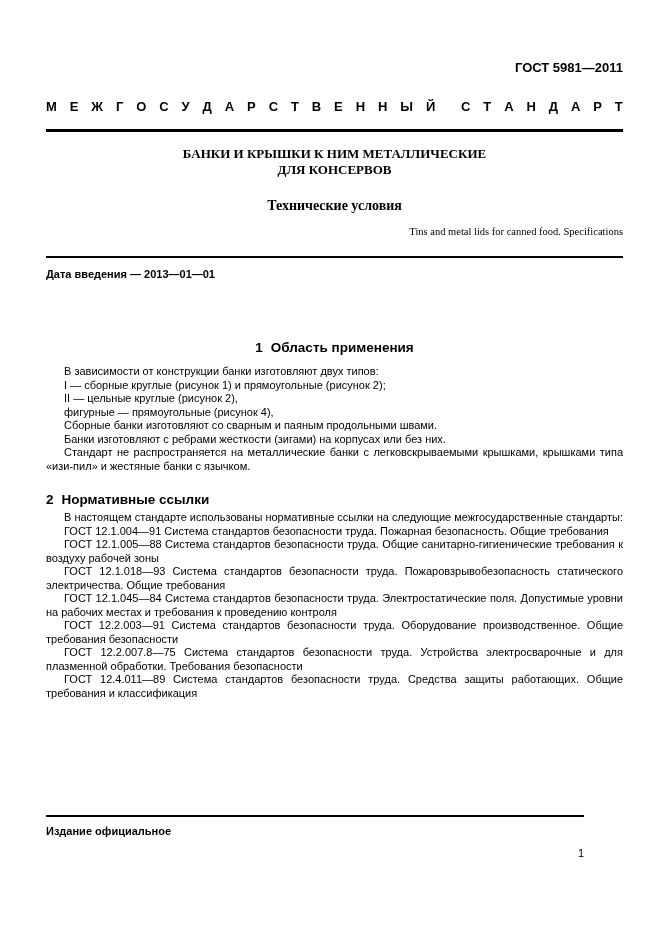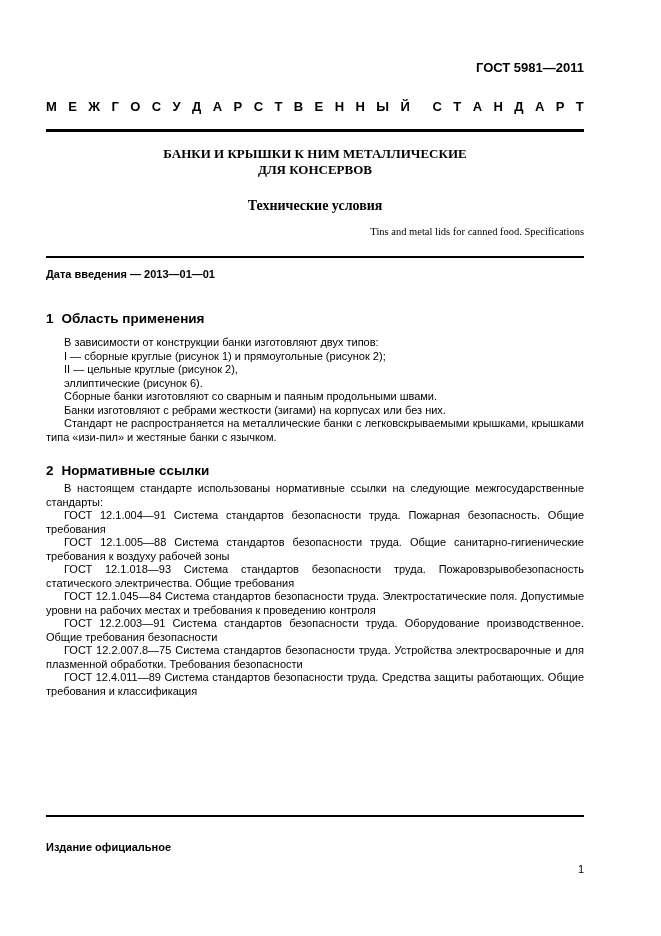--- a/index.html
+++ b/index.html
@@ -1,20 +1,20 @@
 <!DOCTYPE html>
 <html lang="ru"><head>
 <meta charset="utf-8">
 <style>
   html,body { margin:0; padding:0; background:#ffffff; }
   .page {
     position:relative;
     width:661px; height:936px;
     box-sizing:border-box;
-    padding:0 77px 0 46px;
+    padding:0 38px 0 46px;
     background:#ffffff;
     color:#000;
     font-family:"Liberation Sans", sans-serif;
     font-size:11px;
     line-height:13.5px;
     overflow:hidden;
   }
   .doc-code { margin-top:60px; text-align:right; font-weight:700; font-size:13px; line-height:15px; }
   .std-type {
     margin-top:24px;
@@ -25,27 +25,27 @@
   .rule-thick { margin-top:15px; height:3px; background:#000; }
   .rule-thin  { margin-top:18px; height:2px; background:#000; }
   .doc-title-block { margin-top:14px;font-family:Liberation Serif, serif; }
   .doc-title { text-align:center; font-weight:700; font-size:13px; line-height:16px; }
   .subtitle-ru { margin-top:21px; text-align:center; font-weight:700; font-size:14px; line-height:14px; }
   .subtitle-en { margin-top:12px; text-align:right; font-size:10.5px; line-height:13px; }
   .effective-date { margin-top:9px; font-weight:700; font-size:11px; line-height:14px; }
   h2.sec-heading {
     margin:0; font-weight:700; font-size:13.5px; line-height:16px;
   }
-  .sec-1 h2.sec-heading { margin-top:30px; margin-bottom:9px; }
+  .sec-1 h2.sec-heading { margin-top:59px; margin-bottom:9px;text-align:center; }
   .sec-2 h2.sec-heading { margin-top:19px; margin-bottom:3px; }
   .sec-num { display:inline-block; margin-right:8px; }
   .page p { margin:0; text-align:justify; text-indent:18px; }
   .footer { position:absolute; left:46px; right:77px; top:815px; }
   .footer-rule { height:2px; background:#000; }
-  .footer-note { margin-top:23px; font-weight:700; font-size:11px; line-height:14px; }
+  .footer-note { margin-top:7px; font-weight:700; font-size:11px; line-height:14px; }
   .page-num { margin-top:9px; text-align:right; font-size:11px; line-height:13px; }
 </style>
 </head>
 <body>
 
 <div class="page">
 
   <div class="doc-code">ГОСТ 5981—2011</div>
 
   <div class="std-type">
@@ -91,21 +91,21 @@
 
   <div class="effective-date">Дата введения — 2013—01—01</div>
 
   <section class="sec-1">
     <h2 class="sec-heading">
       <span class="sec-num">1</span><span>Область применения</span>
     </h2>
     <p>В зависимости от конструкции банки изготовляют двух типов:</p>
     <p>I — сборные круглые (рисунок 1) и прямоугольные (рисунок 2);</p>
     <p>II — цельные круглые (рисунок 2),</p>
-    <p>эллиптические (рисунок 6).</p>
+    <p>фигурные — прямоугольные (рисунок 4),</p>
     <p>Сборные банки изготовляют со сварным и паяным продольными швами.</p>
     <p>Банки изготовляют с ребрами жесткости (зигами) на корпусах или без них.</p>
     <p>Стандарт не распространяется на металлические банки с легковскрываемыми крышками, крышками типа «изи-пил» и жестяные банки с язычком.</p>
   </section>
 
   <section class="sec-2">
     <h2 class="sec-heading">
       <span class="sec-num">2</span><span>Нормативные ссылки</span>
     </h2>
     <p>В настоящем стандарте использованы нормативные ссылки на следующие межгосударственные стандарты:</p>

